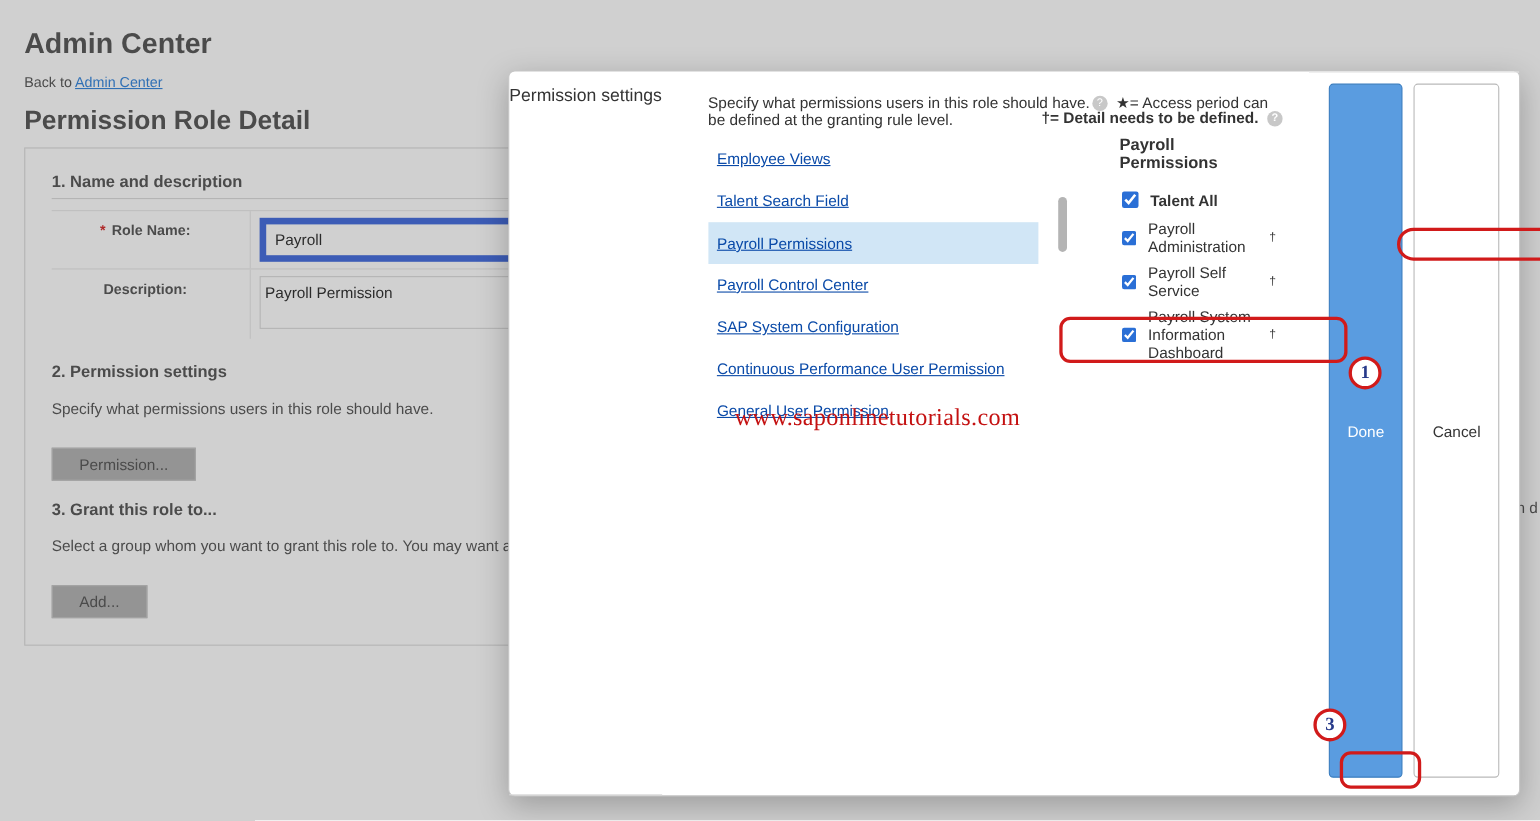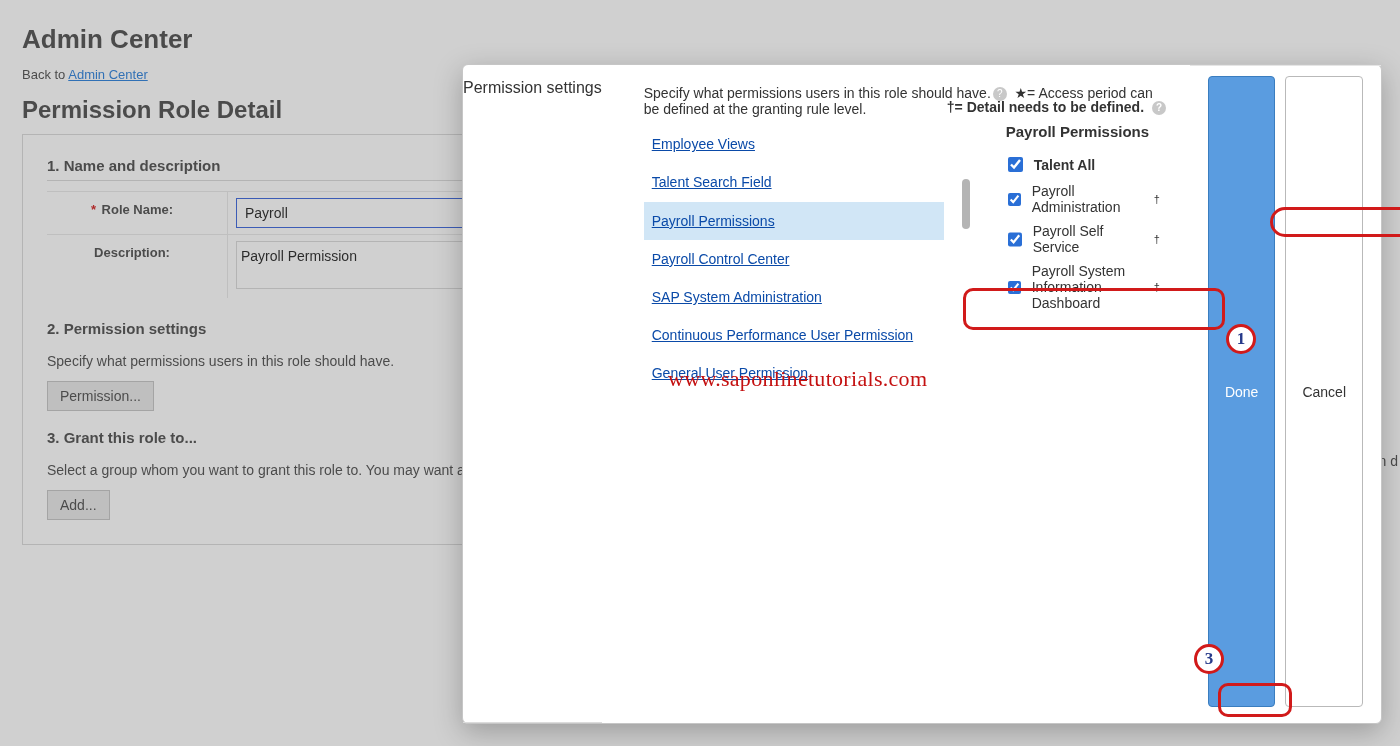--- a/index.html
+++ b/index.html
@@ -70,44 +70,45 @@
   .form-label .req { color: #c00; margin-right: 2px; }
   .form-field {
     flex: 1;
     border-left: 1px solid #e5e5e5;
     padding: 6px 8px;
   }
   .form-field input[type=text] {
     width: 420px;
     padding: 6px 8px;
     font-size: 14px;
-    border: 1px solid #1d4ed8;
+    border: 6px solid #1d4ed8;
     background: #fff;
   }
   .form-field textarea {
     width: 420px;
     height: 48px;
     padding: 6px 4px;
     font-size: 14px;
     border: 1px solid #d4d4d4;
     resize: none;
     font-family: inherit;
   }
   .desc-text {
     font-size: 14px;
     color: #333;
     margin: 6px 0 12px 0;
   }
   .gray-btn {
-    background: #e5e5e5;
+    background: #a3a3a3;
     border: 1px solid #bcbcbc;
     color: #333;
-    padding: 6px 12px;
+    padding: 6px 24px;
     font-size: 14px;
     cursor: pointer;
+    margin-top: 16px;
   }
 
   
   .overlay {
     position: absolute;
     inset: 0;
     background: rgba(120,120,120,0.35);
     z-index: 50;
   }
 
@@ -160,21 +161,21 @@
     position: absolute;
     right: 24px;
     top: 34px;
     font-size: 14px;
     font-weight: 700;
     color: #333;
   }
   .legend-right .help-ic { margin-left: 4px; }
   .dialog-columns {
     display: flex;
-    gap: 0;
+    gap: 12px;
     margin-top: 4px;
     height: 480px;
   }
   .col-left {
     width: 300px;
     position: relative;
     padding-top: 2px;
   }
   .col-left ul {
     list-style: none;
@@ -346,21 +347,21 @@
             <li data-name="category-item">
               <a class="cat-link" data-name="category-link">Talent Search Field</a>
             </li>
             <li data-name="category-item">
               <a class="cat-link selected" data-name="category-link">Payroll Permissions</a>
             </li>
             <li data-name="category-item">
               <a class="cat-link" data-name="category-link">Payroll Control Center</a>
             </li>
             <li data-name="category-item">
-              <a class="cat-link" data-name="category-link">SAP System Administration</a>
+              <a class="cat-link" data-name="category-link">SAP System Configuration</a>
             </li>
             <li data-name="category-item">
               <a class="cat-link" data-name="category-link">Continuous Performance User Permission</a>
             </li>
             <li data-name="category-item">
               <a class="cat-link" data-name="category-link">General User Permission</a>
             </li>
           </ul>
         <div class="scroll-thumb" data-name="scrollbar-thumb"></div>
       </div>

